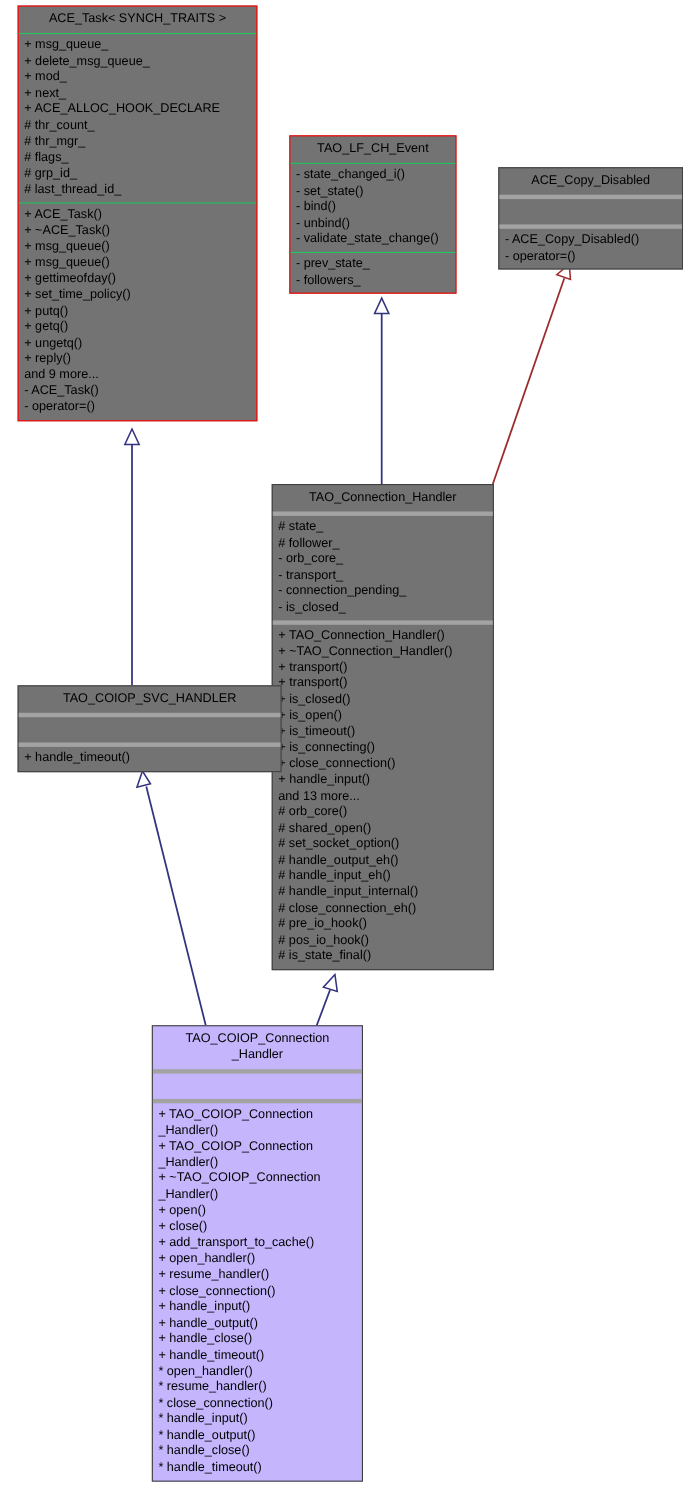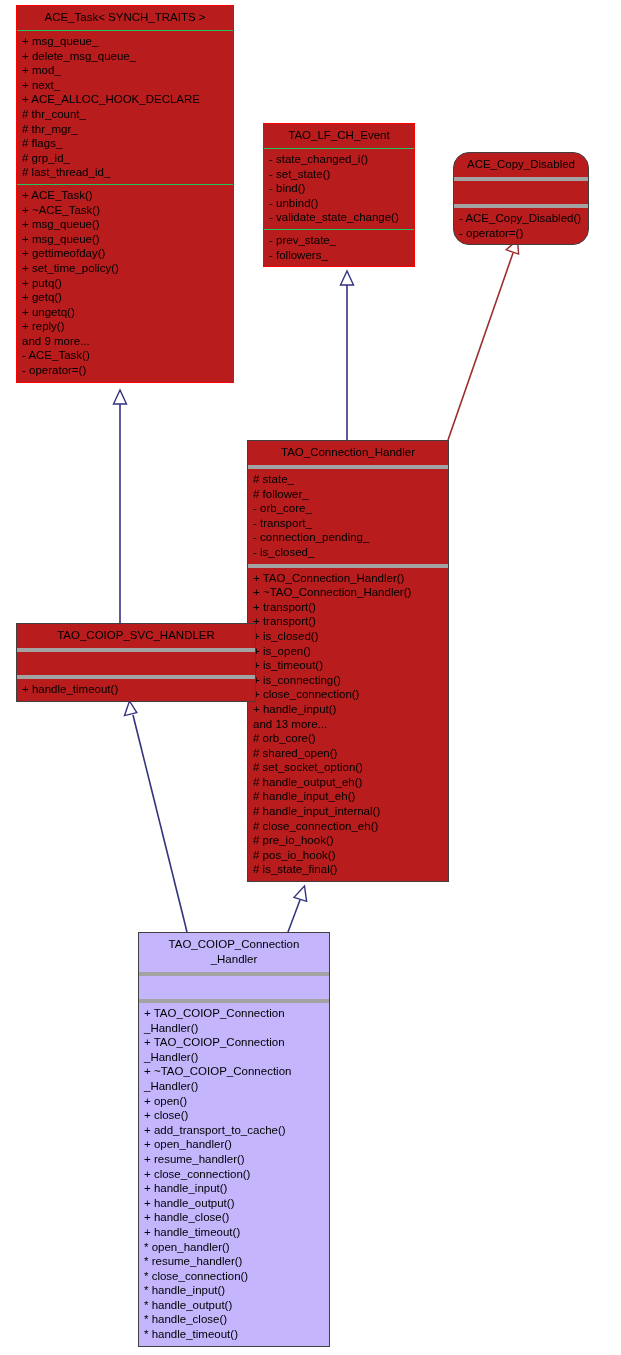--- a/index.html
+++ b/index.html
@@ -21,21 +21,21 @@
     position: absolute;
     left: 0;
     top: 0;
     width: 621px;
     height: 1355px;
     pointer-events: none;
   }
   .uml-class {
     position: absolute;
     box-sizing: border-box;
-    background: #b91c1c;
+    background: #737373;
     font-size: 11.5px;
     line-height: 14.6px;
     color: #000000;
   }
   .uml-class.red {
     border: 1px solid #ff0000;
   }
   .uml-class.black {
     border: 1px solid #000000;
   }
@@ -139,21 +139,21 @@
         <span class="member">- bind()</span>
         <span class="member">- unbind()</span>
         <span class="member">- validate_state_change()</span>
       </div>
     <div class="uml-section sep-red">
         <span class="member">- prev_state_</span>
         <span class="member">- followers_</span>
       </div>
   </div>
 
-  <div class="uml-class black" style="left:453px; top:152px; width:136px; border-color:#404040;border-radius:16px;">
+  <div class="uml-class black" style="left:453px; top:152px; width:168px; border-color:#404040;">
     <div class="uml-title">ACE_Copy_Disabled</div>
     <div class="uml-section empty sep-dark"></div>
     <div class="uml-section sep-dark">
         <span class="member">- ACE_Copy_Disabled()</span>
         <span class="member">- operator=()</span>
       </div>
   </div>
 
   <div class="uml-class black" style="left:247px; top:440px; width:202px; border-color:#404040;">
     <div class="uml-title">TAO_Connection_Handler</div>

